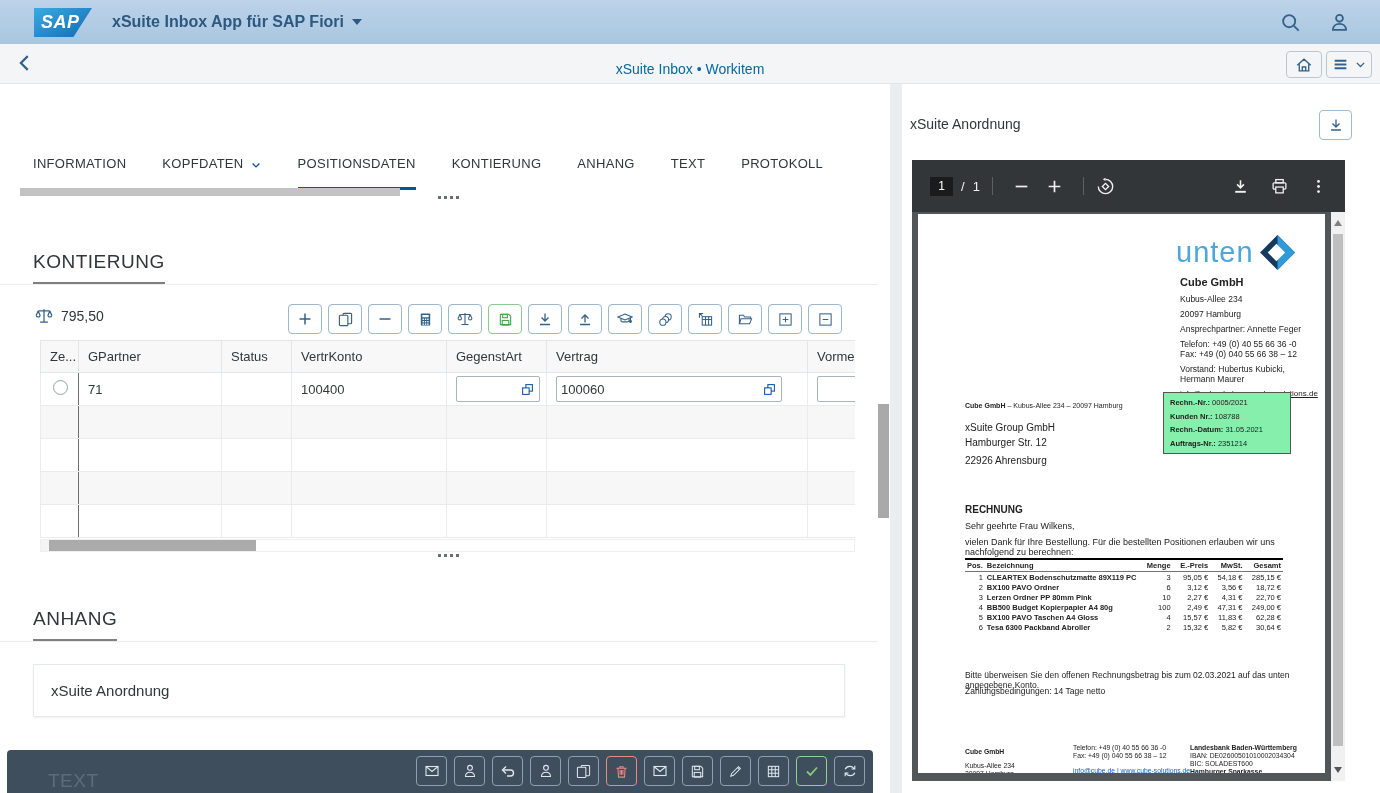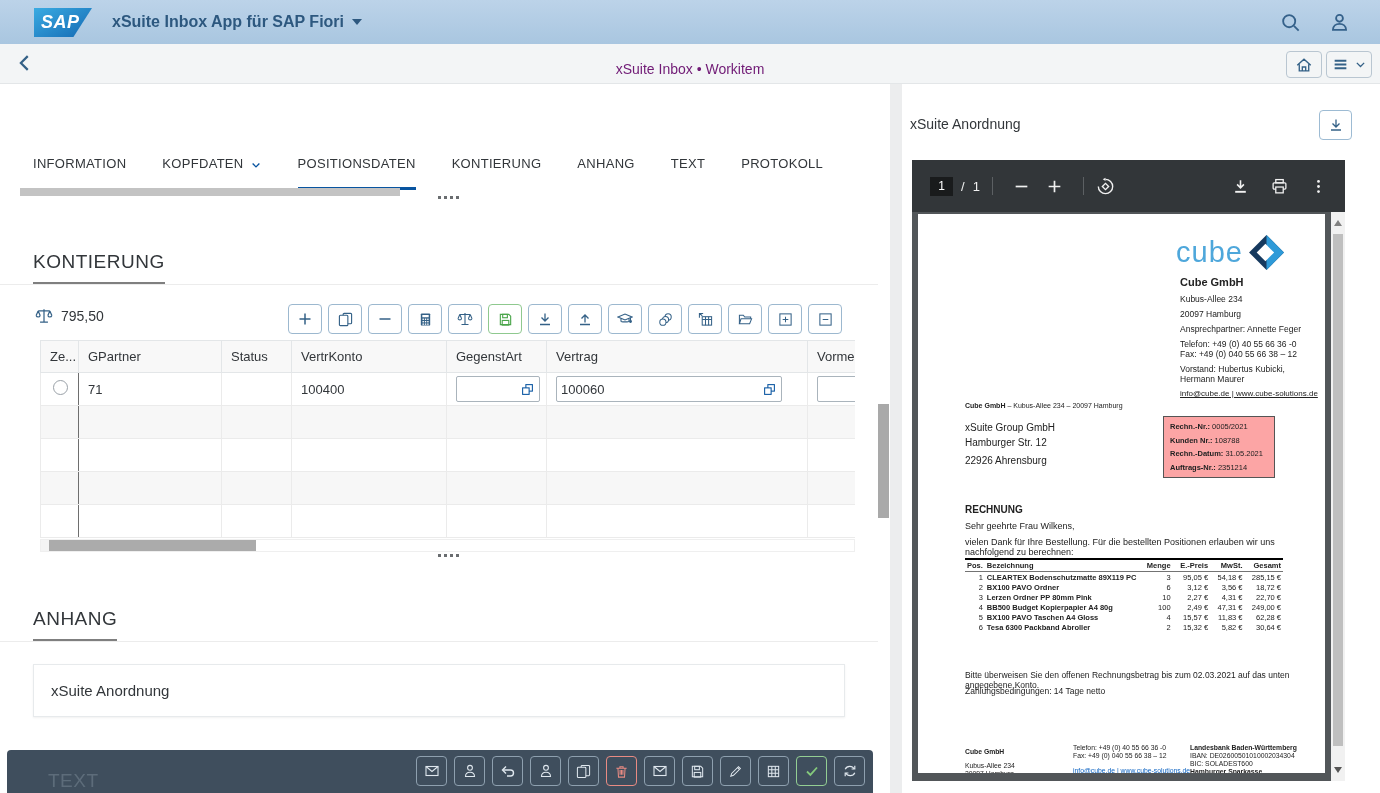--- a/index.html
+++ b/index.html
@@ -19,21 +19,21 @@
                gap:8px; color:#2d587f; font-weight:bold; font-size:16px; cursor:pointer; }
   .caret-down { width:0; height:0; border-left:5px solid transparent; border-right:5px solid transparent;
                 border-top:6px solid #2d587f; }
   .shell-icons { position:absolute; right:30px; top:0; height:44px; display:flex; align-items:center; gap:28px; color:#35618a; }
 
   
   .navbar { position:absolute; left:0; top:44px; width:1380px; height:40px; background:#f3f5f6;
             border-bottom:1px solid #e3e6e8; }
   .nav-back { position:absolute; left:14px; top:8px; width:24px; height:24px; color:#346187; cursor:pointer; }
   .nav-title { position:absolute; left:0; right:0; top:0; height:49px; display:flex; align-items:center;
-               justify-content:center; color:#701a75; font-size:14px; }
+               justify-content:center; color:#0369a1; font-size:14px; }
   .nav-btn { position:absolute; top:7px; height:27px; border:1px solid #b9c6d1; border-radius:4px;
              display:flex; align-items:center; justify-content:center; color:#346187; background:transparent; cursor:pointer; }
   .nav-home { right:58px; width:36px; }
   .nav-menu { right:8px; width:46px; gap:5px; }
 
   
   .left-panel { position:absolute; left:0; top:84px; width:878px; height:709px; background:#fff; overflow:hidden; }
   .page-title { position:absolute; left:33px; top:17px; font-size:23px; color:#32363a; }
 
   .tabstrip { position:absolute; left:33px; top:72px; height:34px; display:flex; gap:36px; }
@@ -114,21 +114,21 @@
   .pg { position:absolute; left:6px; top:54px; width:407px; height:559px; background:#fff; overflow:hidden;
         color:#222; }
   .abs { position:absolute; }
   .b { font-weight:bold; }
   .r { text-align:right; }
   .inv-link { color:#0b62c1; text-decoration:underline; }
 
   .inv-logo { left:258px; top:20px; display:flex; align-items:center; gap:5px; }
   .inv-logo .lg-txt { font-size:29px; color:#4ea7db; letter-spacing:1px; }
   .co-line { left:262px; font-size:8.5px; color:#222; }
-  .meta-box { left:245px; top:178px; width:112px; border:1px solid #555; padding:5px 6px; background:#fca5a5;margin-top:24px; }
+  .meta-box { left:245px; top:178px; width:128px; border:1px solid #555; padding:5px 6px; background:#86efac; }
   .meta-row { font-size:7.5px; margin-bottom:4.5px; white-space:nowrap; }
   .meta-row:last-child { margin-bottom:0; }
 
   table.inv-table { border-collapse:collapse; width:318px; font-size:7.5px; }
   .inv-table th { border-top:2px solid #000; border-bottom:1px solid #737373; padding:1px 2px; text-align:left; font-size:7.5px; }
   .inv-table th.r, .inv-table td.r { text-align:right; }
   .inv-table td { padding:0.5px 2px; white-space:nowrap; }
 
   .inv-totals { border-top:1px solid #000; width:318px; padding-top:2px; }
   .trow { display:flex; justify-content:space-between; font-size:7.5px; line-height:9.5px; padding-left:28px; }
@@ -581,21 +581,21 @@
             <svg viewBox="0 0 16 16" width="17" height="17" fill="currentColor">
               <circle cx="8" cy="3.2" r="1.3"></circle>
               <circle cx="8" cy="8" r="1.3"></circle>
               <circle cx="8" cy="12.8" r="1.3"></circle>
             </svg>
           </span>
       </div>
 
       <div class="pg">
         <div class="abs inv-logo">
-          <span class="lg-txt">cube</span>
+          <span class="lg-txt">unten</span>
           <svg width="37" height="37" viewBox="0 0 34 34">
               <polygon points="17,1 33,17 17,33 1,17" fill="#16395e"></polygon>
               <polygon points="17,1 33,17 17,33" fill="#2e9ad8"></polygon>
               <polygon points="16,9 24,17 16,25 8,17" fill="#fff"></polygon>
             </svg>
         </div>
         <div class="abs co-line b" style="left:262px; top:62px; font-size:11px;">Cube GmbH</div>
         <div class="abs co-line" style="top:80px;">Kubus-Allee 234</div>
         <div class="abs co-line" style="top:95px;">20097 Hamburg</div>
         <div class="abs co-line" style="top:110px;">Ansprechpartner: Annette Feger</div>

